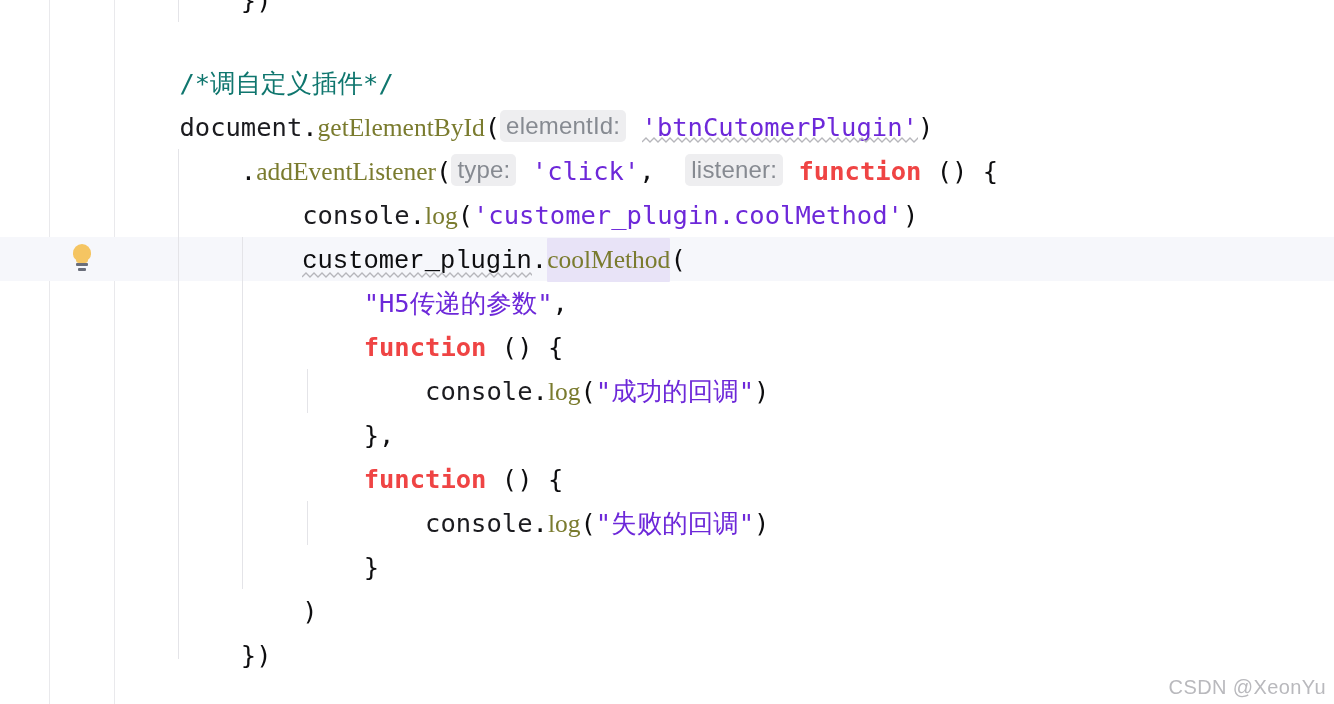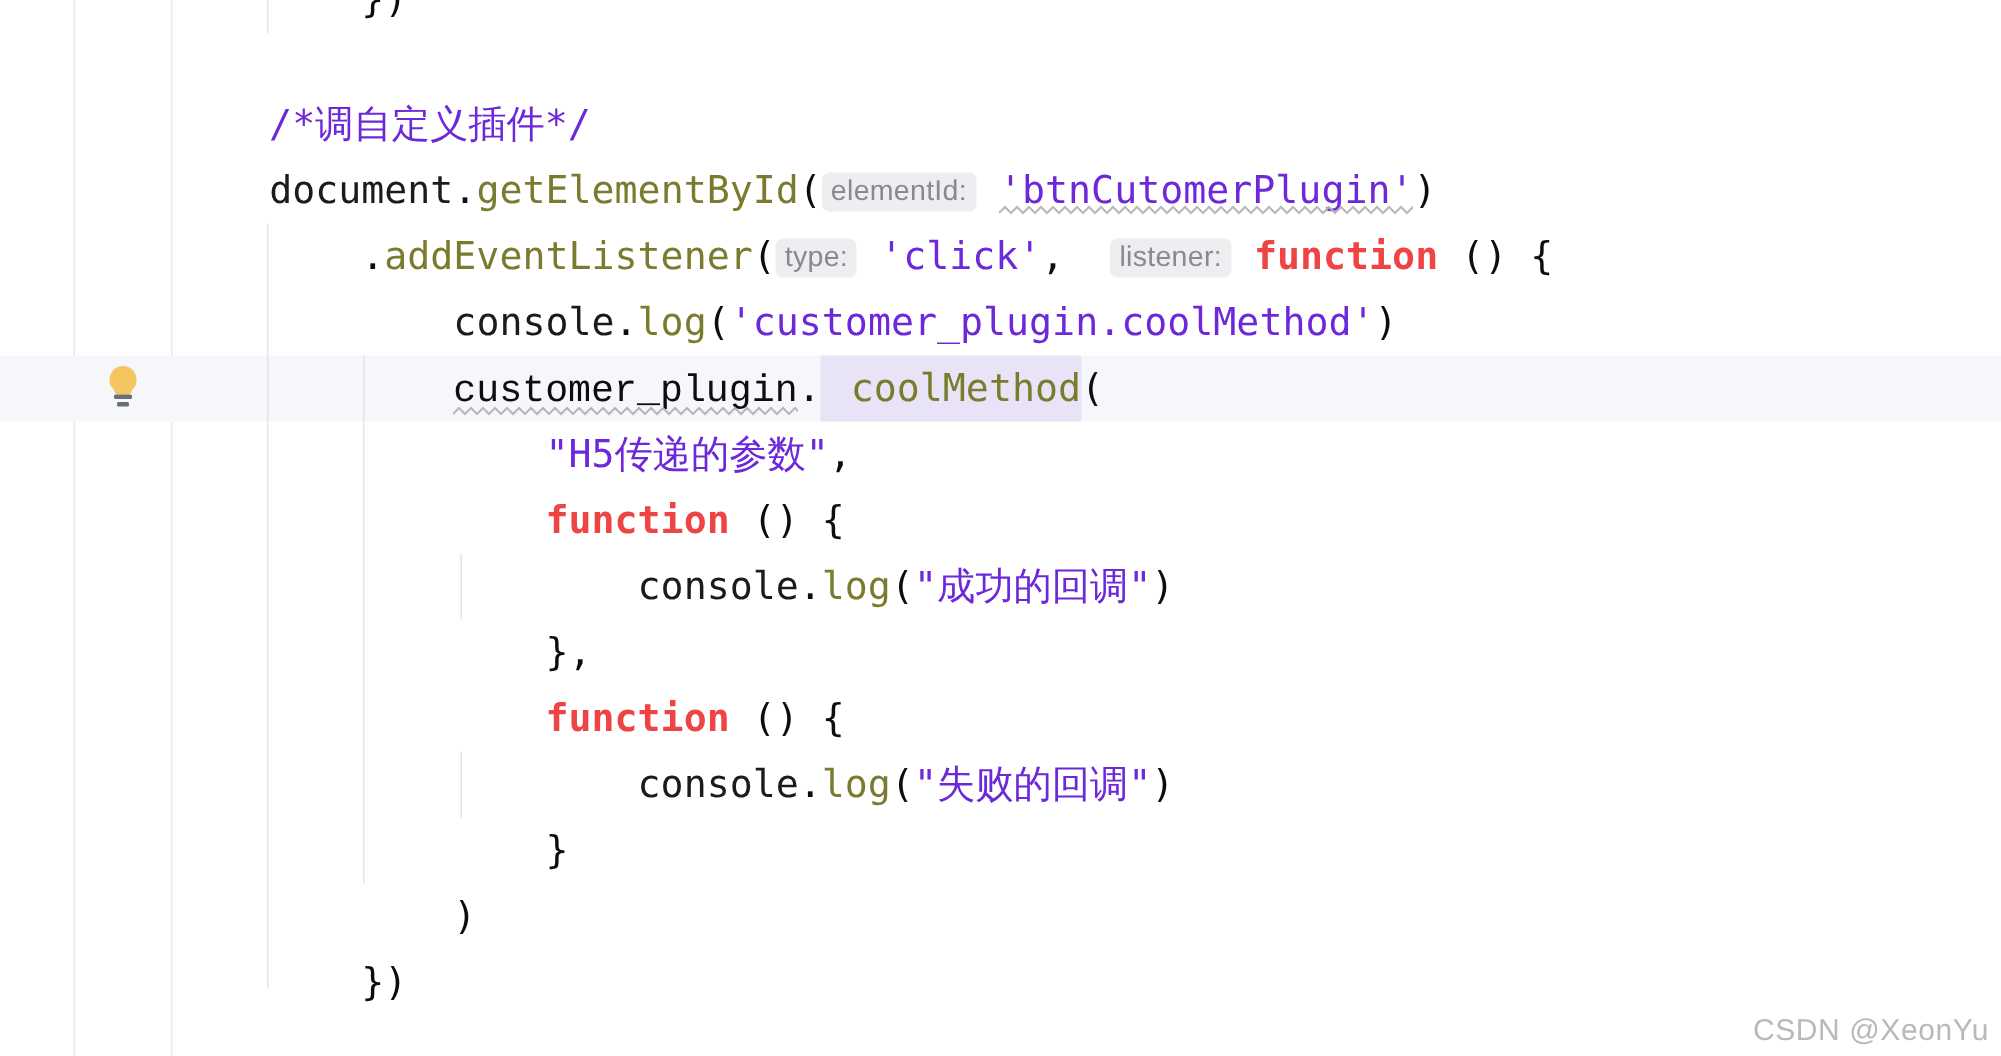--- a/index.html
+++ b/index.html
@@ -89,43 +89,42 @@
     line-height: 44px;
     white-space: pre;
     font-size: 25.5px;
     letter-spacing: 0px;
     color: #1b1b1f;
   }
   .line .txt { display: inline-block; }
 
   
   .tok-plain    { color: #0d0d0f; }
-  .tok-comment  { color: #6d28d9; }
+  .tok-comment  { color: #0f766e; }
   .tok-keyword  { color: #ef4444; font-weight: 600; }
-  .tok-method   { color: #7a7b2e; }
+  .tok-method   { color: #7a7b2e; font-family: Liberation Serif, serif; }
   .tok-string   { color: #6d28d9; }
 
   
   .hint {
     background: #eeeef0;
     color: #868a91;
     font-family: "Liberation Sans", sans-serif;
-    font-size: 19px;
+    font-size: 24px;
     border-radius: 5px;
     padding: 2px 6px 3px 6px;
     letter-spacing: 0.2px;
     position: relative;
     top: -2px;
   }
 
   
   .sel-hl {
     background: #e8e3f7;
     border-radius: 1px;
-    padding-left: 20px;
   }
 
   
   .watermark {
     position: absolute;
     right: 8px;
     bottom: 5px;
     font-family: "Liberation Sans", sans-serif;
     font-size: 20px;
     color: #b9b9bd;

